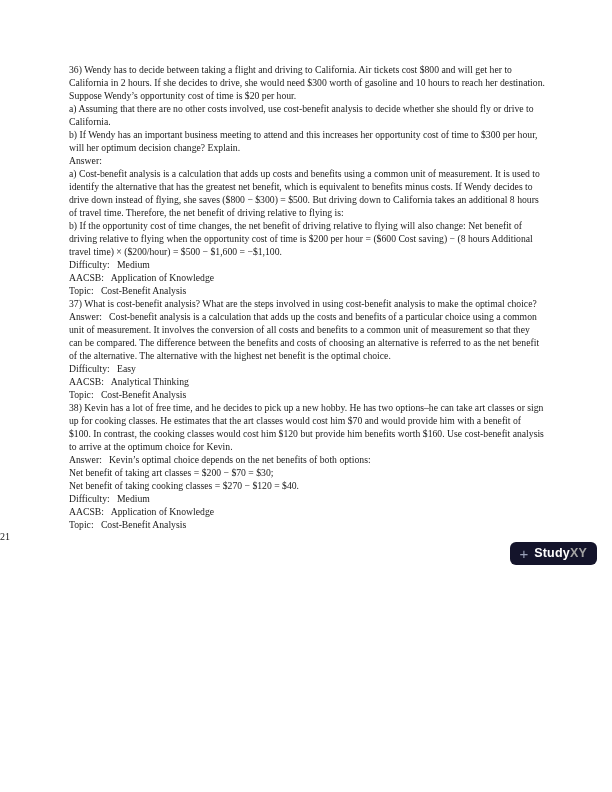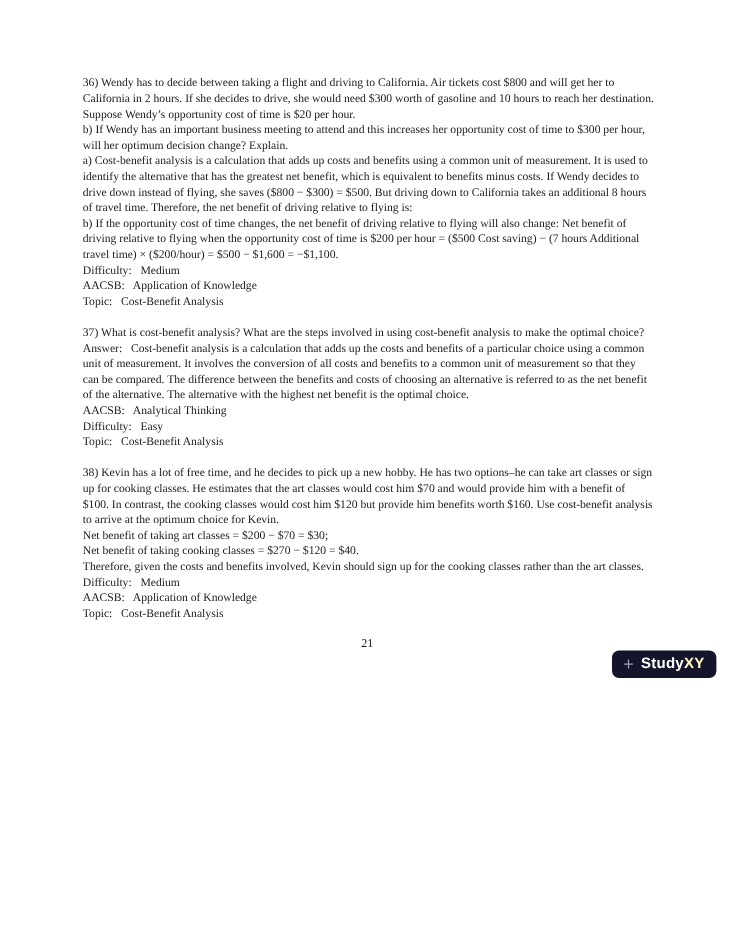--- a/index.html
+++ b/index.html
@@ -16,29 +16,28 @@
     overflow: hidden;
     color: #1a1a1a;
   }
   .content {
     position: absolute;
     left: 69px; top: 63px; width: 476px;
     font-size: 9.7px;
     line-height: 13px;
     text-align: left;
   }
-  .question + .question { margin-top: 13px; }
+  .question + .question { }
   .para {
     margin: 0;
     white-space: pre-wrap; 
   }
   .page-number {
     position: absolute;
     left: 0; bottom: 26px; width: 100%;
-    text-align: center;
     font-size: 10px;
     color: #1a1a1a;
   }
   .brand {
     position: absolute;
     right: 15px; bottom: 3px;
     height: 23px;
     background: #14142b;
     border-radius: 6px;
     display: flex;
@@ -56,51 +55,53 @@
   }
   .brand-text {
     font-family: "Liberation Sans", sans-serif;
     font-weight: bold;
     font-size: 12.5px;
     letter-spacing: 0.2px;
     color: #ffffff;
     line-height: 1;
   }
   .brand-study { color: #ffffff; text-align: right; }
-  .brand-xy { color: #fef9c3; }
+  .brand-xy { color: #a3a3a3; }
 </style>
 </head>
 <body>
 
 <div class="page">
   <div class="content">
 
     <section class="question">
       <p class="para">36) Wendy has to decide between taking a flight and driving to California. Air tickets cost $800 and will get her to California in 2 hours. If she decides to drive, she would need $300 worth of gasoline and 10 hours to reach her destination. Suppose Wendy’s opportunity cost of time is $20 per hour.</p>
+      <p class="para">a) Assuming that there are no other costs involved, use cost-benefit analysis to decide whether she should fly or drive to California.</p>
       <p class="para">b) If Wendy has an important business meeting to attend and this increases her opportunity cost of time to $300 per hour, will her optimum decision change? Explain.</p>
+      <p class="para">Answer:</p>
       <p class="para">a) Cost-benefit analysis is a calculation that adds up costs and benefits using a common unit of measurement. It is used to identify the alternative that has the greatest net benefit, which is equivalent to benefits minus costs. If Wendy decides to drive down instead of flying, she saves ($800 − $300) = $500. But driving down to California takes an additional 8 hours of travel time. Therefore, the net benefit of driving relative to flying is:</p>
-      <p class="para">b) If the opportunity cost of time changes, the net benefit of driving relative to flying will also change: Net benefit of driving relative to flying when the opportunity cost of time is $200 per hour = ($500 Cost saving) − (7 hours Additional travel time) × ($200/hour) = $500 − $1,600 = −$1,100.</p>
+      <p class="para">b) If the opportunity cost of time changes, the net benefit of driving relative to flying will also change: Net benefit of driving relative to flying when the opportunity cost of time is $200 per hour = ($600 Cost saving) − (8 hours Additional travel time) × ($200/hour) = $500 − $1,600 = −$1,100.</p>
       <p class="para">Difficulty:   Medium</p>
       <p class="para">AACSB:   Application of Knowledge</p>
       <p class="para">Topic:   Cost-Benefit Analysis</p>
     </section>
 
     <section class="question">
       <p class="para">37) What is cost-benefit analysis? What are the steps involved in using cost-benefit analysis to make the optimal choice?</p>
       <p class="para">Answer:   Cost-benefit analysis is a calculation that adds up the costs and benefits of a particular choice using a common unit of measurement. It involves the conversion of all costs and benefits to a common unit of measurement so that they can be compared. The difference between the benefits and costs of choosing an alternative is referred to as the net benefit of the alternative. The alternative with the highest net benefit is the optimal choice.</p>
+      <p class="para">Difficulty:   Easy</p>
       <p class="para">AACSB:   Analytical Thinking</p>
-      <p class="para">Difficulty:   Easy</p>
       <p class="para">Topic:   Cost-Benefit Analysis</p>
     </section>
 
     <section class="question">
       <p class="para">38) Kevin has a lot of free time, and he decides to pick up a new hobby. He has two options–he can take art classes or sign up for cooking classes. He estimates that the art classes would cost him $70 and would provide him with a benefit of $100. In contrast, the cooking classes would cost him $120 but provide him benefits worth $160. Use cost-benefit analysis to arrive at the optimum choice for Kevin.</p>
+      <p class="para">Answer:   Kevin’s optimal choice depends on the net benefits of both options:</p>
       <p class="para">Net benefit of taking art classes = $200 − $70 = $30;</p>
       <p class="para">Net benefit of taking cooking classes = $270 − $120 = $40.</p>
-      <p class="para">Therefore, given the costs and benefits involved, Kevin should sign up for the cooking classes rather than the art classes.</p>
       <p class="para">Difficulty:   Medium</p>
       <p class="para">AACSB:   Application of Knowledge</p>
       <p class="para">Topic:   Cost-Benefit Analysis</p>
     </section>
 
   </div>
 
   <div class="page-number">21</div>
 
   <div class="brand">

